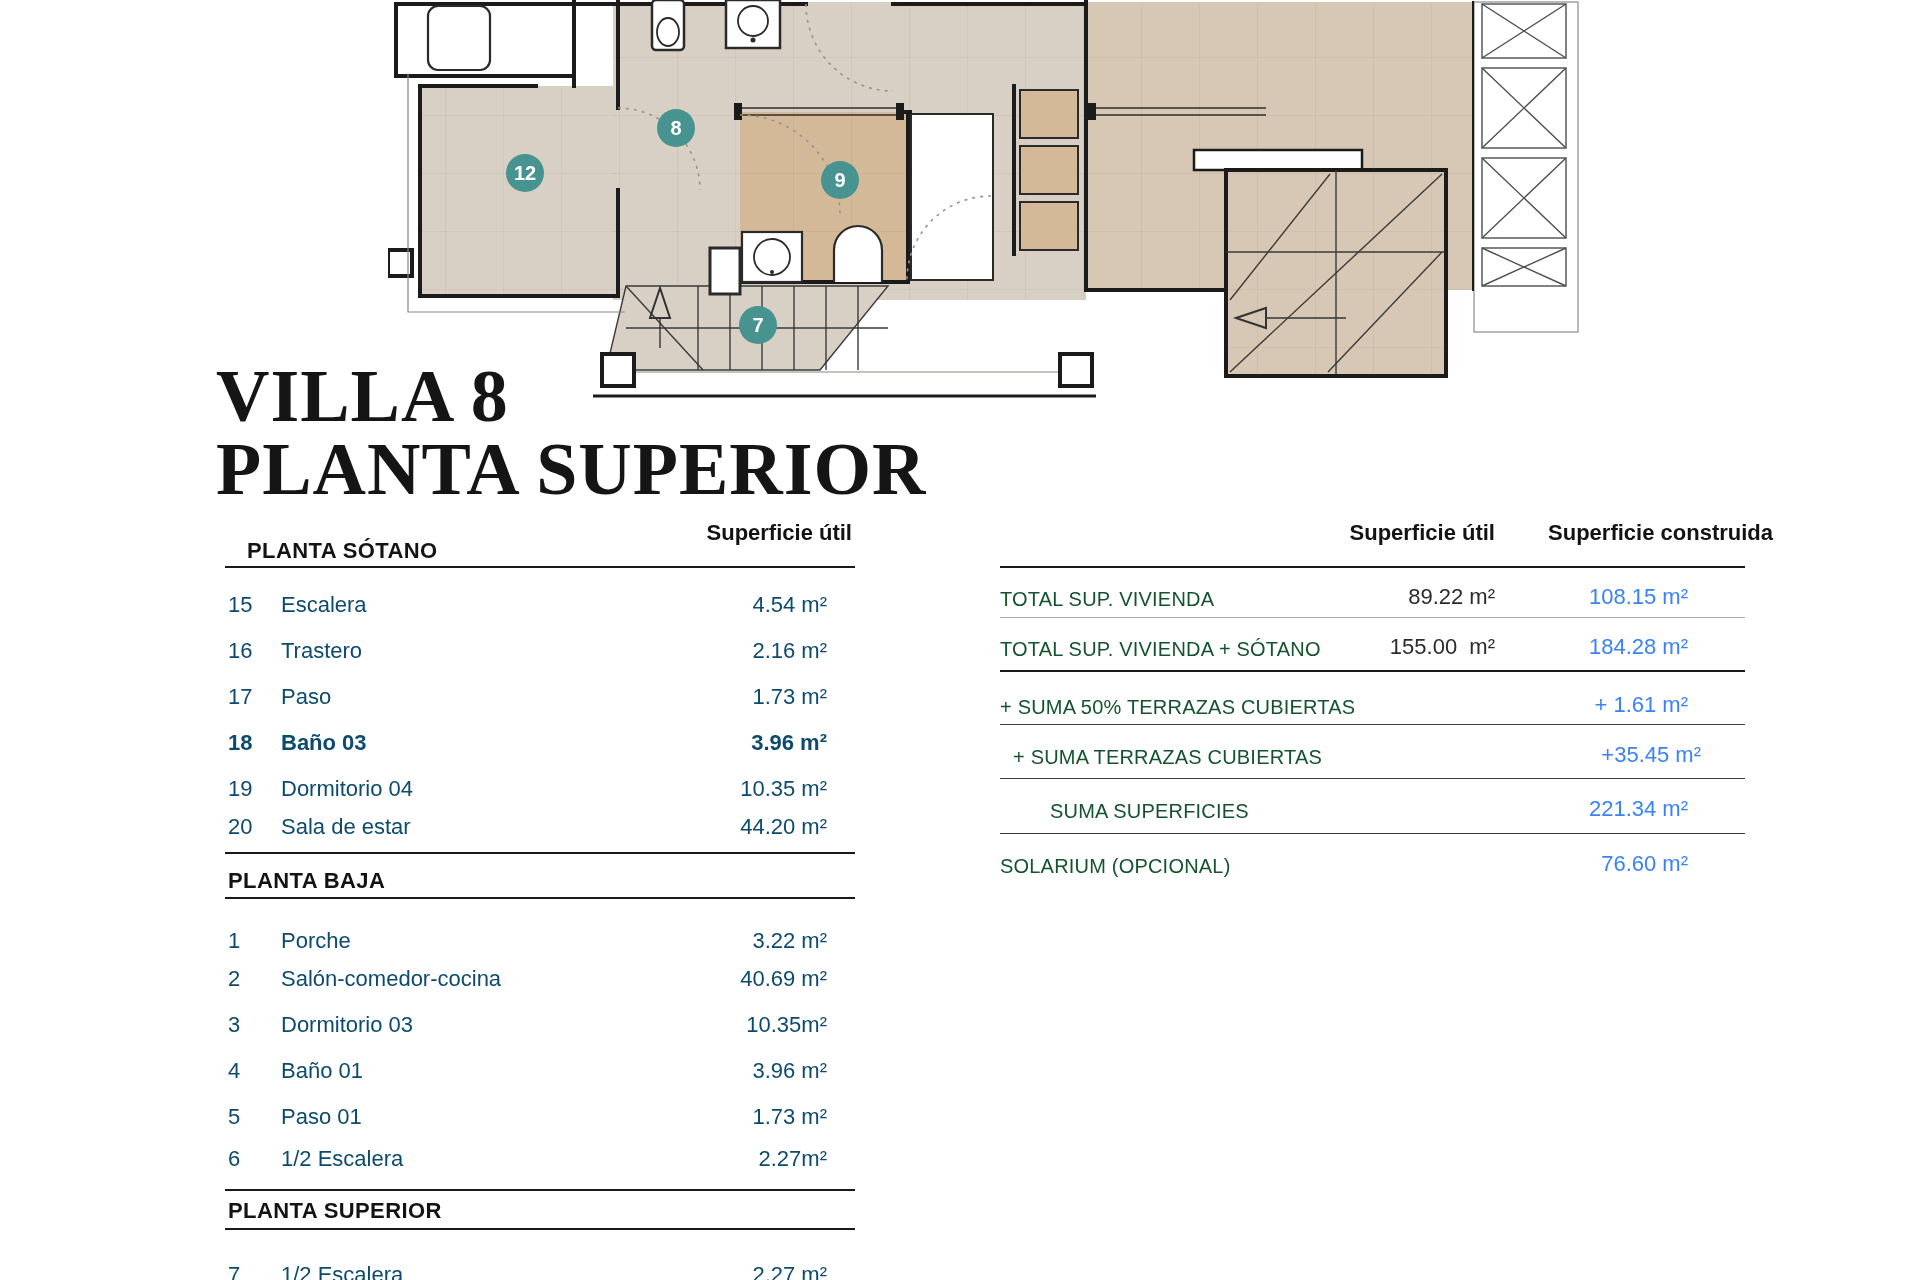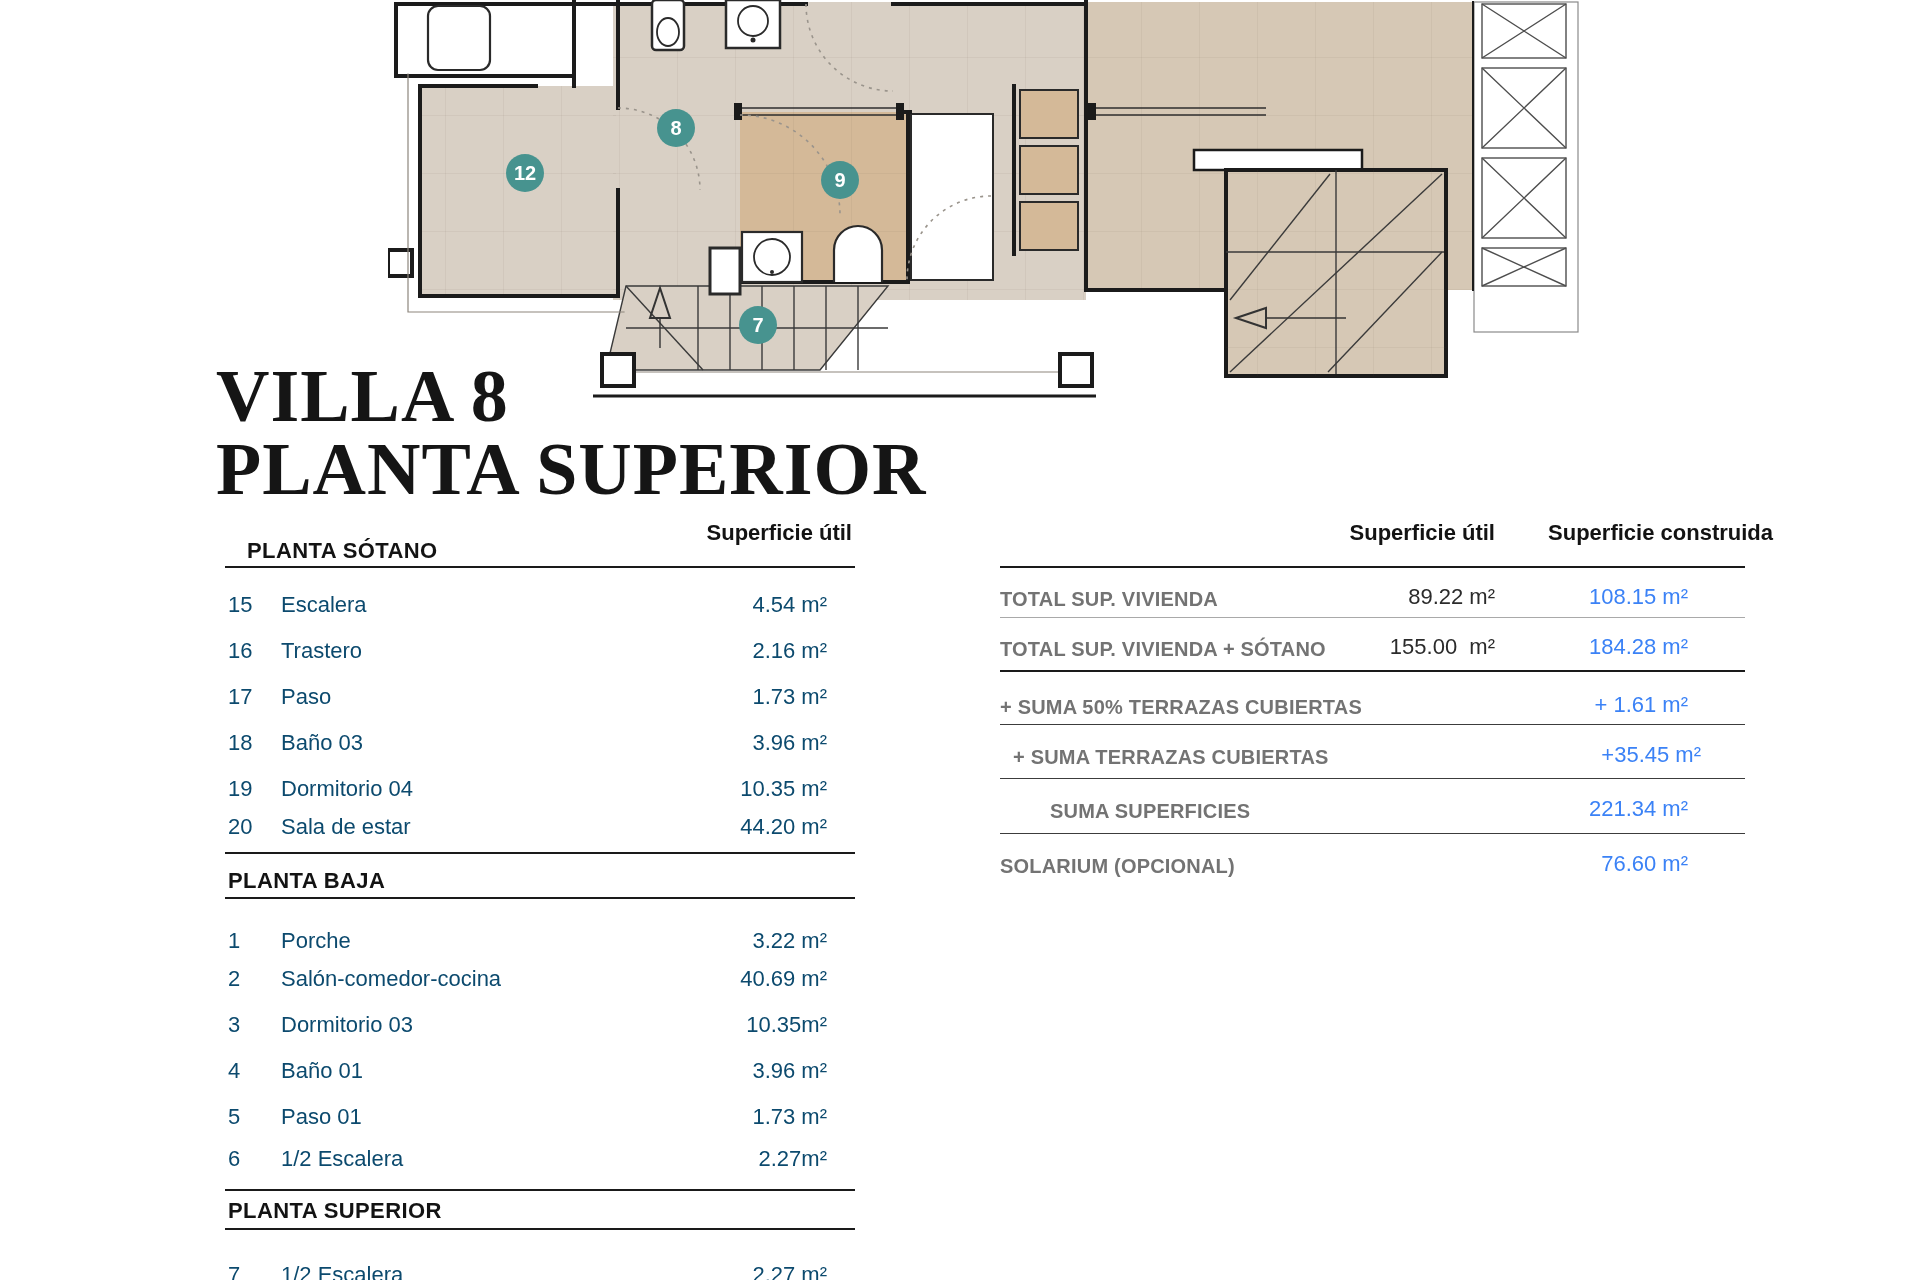--- a/index.html
+++ b/index.html
@@ -36,21 +36,21 @@
     white-space:nowrap;
   }
   
   .lrow{position:absolute;left:225px;width:630px;height:26px;font-size:22px;color:#0c4a6e;}
   .lrow .num{position:absolute;left:3px;}
   .lrow .lbl{position:absolute;left:56px;white-space:nowrap;}
   .lrow .val{position:absolute;right:28px;white-space:pre;}
   
   .srow{position:absolute;left:1000px;width:745px;height:26px;}
   .srow .lbl{
-    position:absolute;left:0;font-weight:700;font-size:20px;color:#737373;
+    position:absolute;left:0;font-weight:400;font-size:20px;color:#14532d;
     letter-spacing:0.2px;white-space:nowrap;top:4px;text-align:center;
   }
   .srow .util{position:absolute;right:250px;font-size:22px;color:#2b2b2b;white-space:pre;}
   .srow .constr{position:absolute;right:57px;font-size:22px;color:#3b82f6;white-space:pre;}
 </style>
 </head>
 <body>
 
 <svg class="plan" width="1195" height="402" viewBox="0 0 1195 402">
   <defs>
@@ -198,21 +198,21 @@
 <div class="lrow" style="top:638px;">
   <span class="num">16</span>
   <span class="lbl">Trastero</span>
   <span class="val">2.16 m²</span>
 </div>
 <div class="lrow" style="top:684px;">
   <span class="num">17</span>
   <span class="lbl">Paso</span>
   <span class="val">1.73 m²</span>
 </div>
-<div class="lrow" style="top:730px;">
+<div class="lrow" style="top:730px;font-weight:bold;">
   <span class="num">18</span>
   <span class="lbl">Baño 03</span>
   <span class="val">3.96 m²</span>
 </div>
 <div class="lrow" style="top:776px;">
   <span class="num">19</span>
   <span class="lbl">Dormitorio 04</span>
   <span class="val">10.35 m²</span>
 </div>
 <div class="lrow" style="top:814px;">

